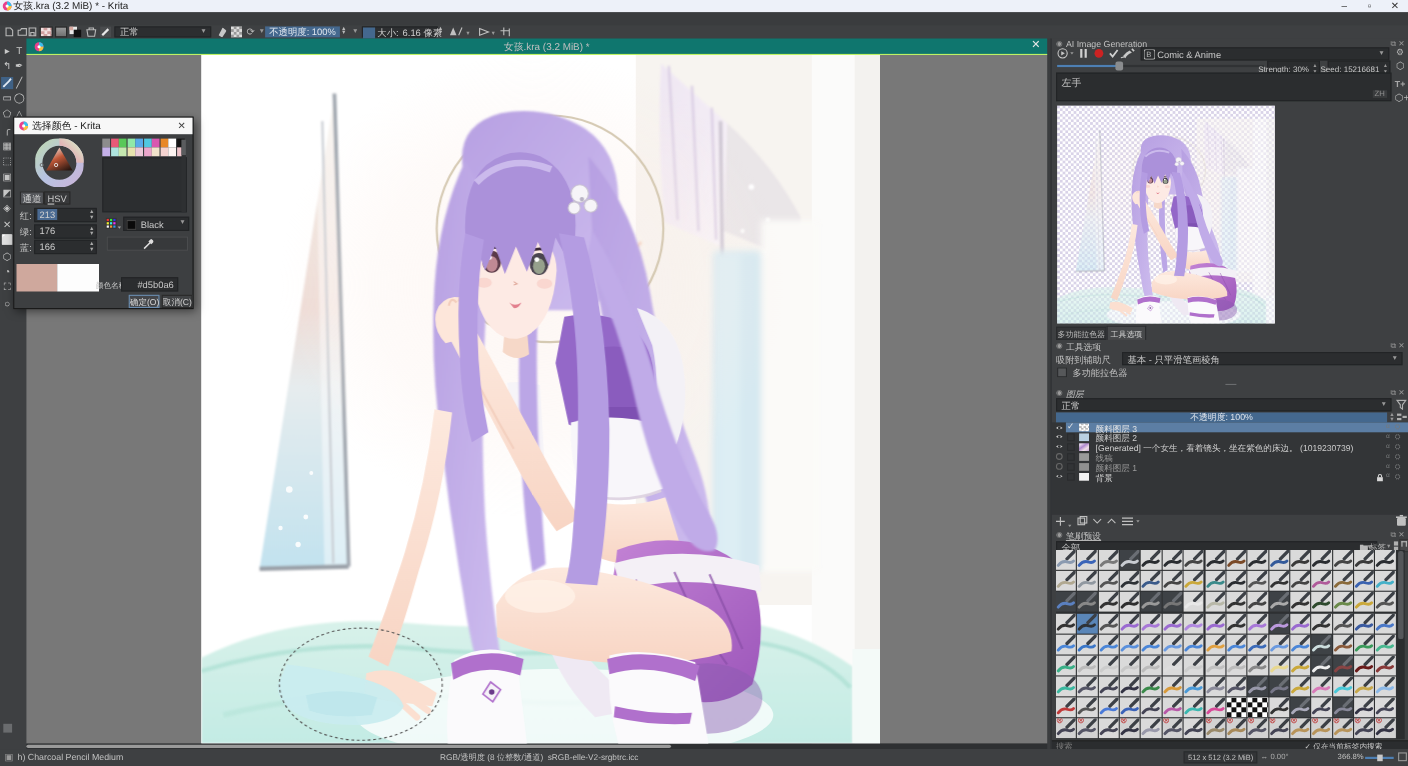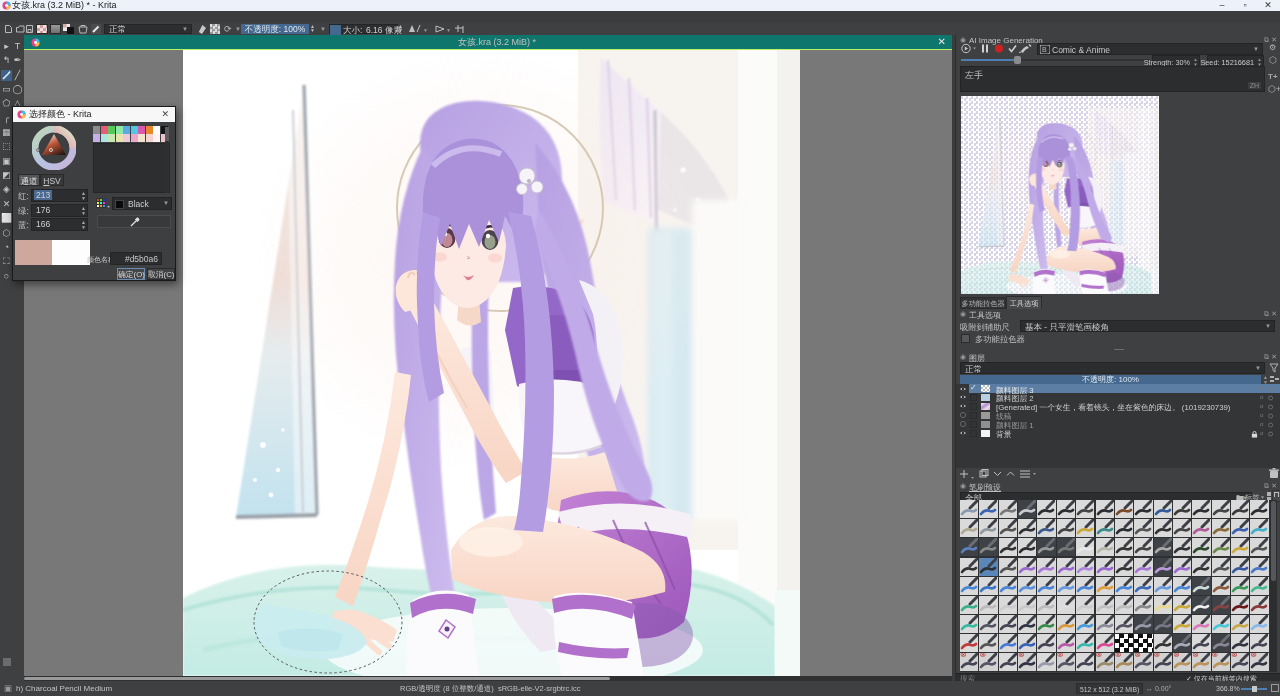--- a/index.html
+++ b/index.html
@@ -393,21 +393,21 @@
 <span style="position:absolute;left:4px;top:287px;color:#c0c0c0;font-size:8.3px;">吸附到辅助尺</span>
 <div class="darkin" style="position:absolute;left:64px;top:285px;width:255px;height:12px;">
         <span style="position:absolute;left:4px;top:1px;">基本 - 只平滑笔画棱角</span>
         <span style="position:absolute;right:3px;top:2px;color:#999;font-size:6px;">▼</span>
       </div>
 <span style="position:absolute;left:5px;top:299px;width:9px;height:9px;background:#56585a;border:1px solid #2a2c2e;"></span>
 <span style="position:absolute;left:19px;top:299px;color:#c0c0c0;font-size:8.3px;">多功能拉色器</span>
 <div style="position:absolute;left:158px;top:314px;width:10px;height:1px;background:#6a6c6e;"></div>
 
 <span style="position:absolute;left:4px;top:318px;color:#9a9a9a;font-size:7px;">◉</span>
-<span class="hdr" style="left:13px;top:318px;">图层</span>
+<span class="hdr" style="left:13px;top:318px;font-style:italic;">图层</span>
 <span style="position:absolute;right:11px;top:318px;color:#9a9a9a;font-size:7px;">⧉</span>
       <span style="position:absolute;right:3px;top:318px;color:#9a9a9a;font-size:7px;">✕</span>
 <div class="darkin" style="position:absolute;left:4px;top:327px;width:305px;height:12px;">
         <span style="position:absolute;left:4px;top:1px;">正常</span>
         <span style="position:absolute;right:3px;top:2px;color:#999;font-size:6px;">▼</span>
       </div>
 <svg style="position:absolute;left:313px;top:328px" width="10" height="10" viewBox="0 0 10 10">
         <path d="M1 1 H9 L6 5 V9 L4 7.5 V5Z" fill="none" stroke="#b0b0b0" stroke-width="1"></path>
       </svg>
 <div style="position:absolute;left:4px;top:339.5px;width:301px;height:10px;background:#44688e;color:#dfe5ec;font-size:8px;text-align:center;line-height:10px;">不透明度:  100%</div>

